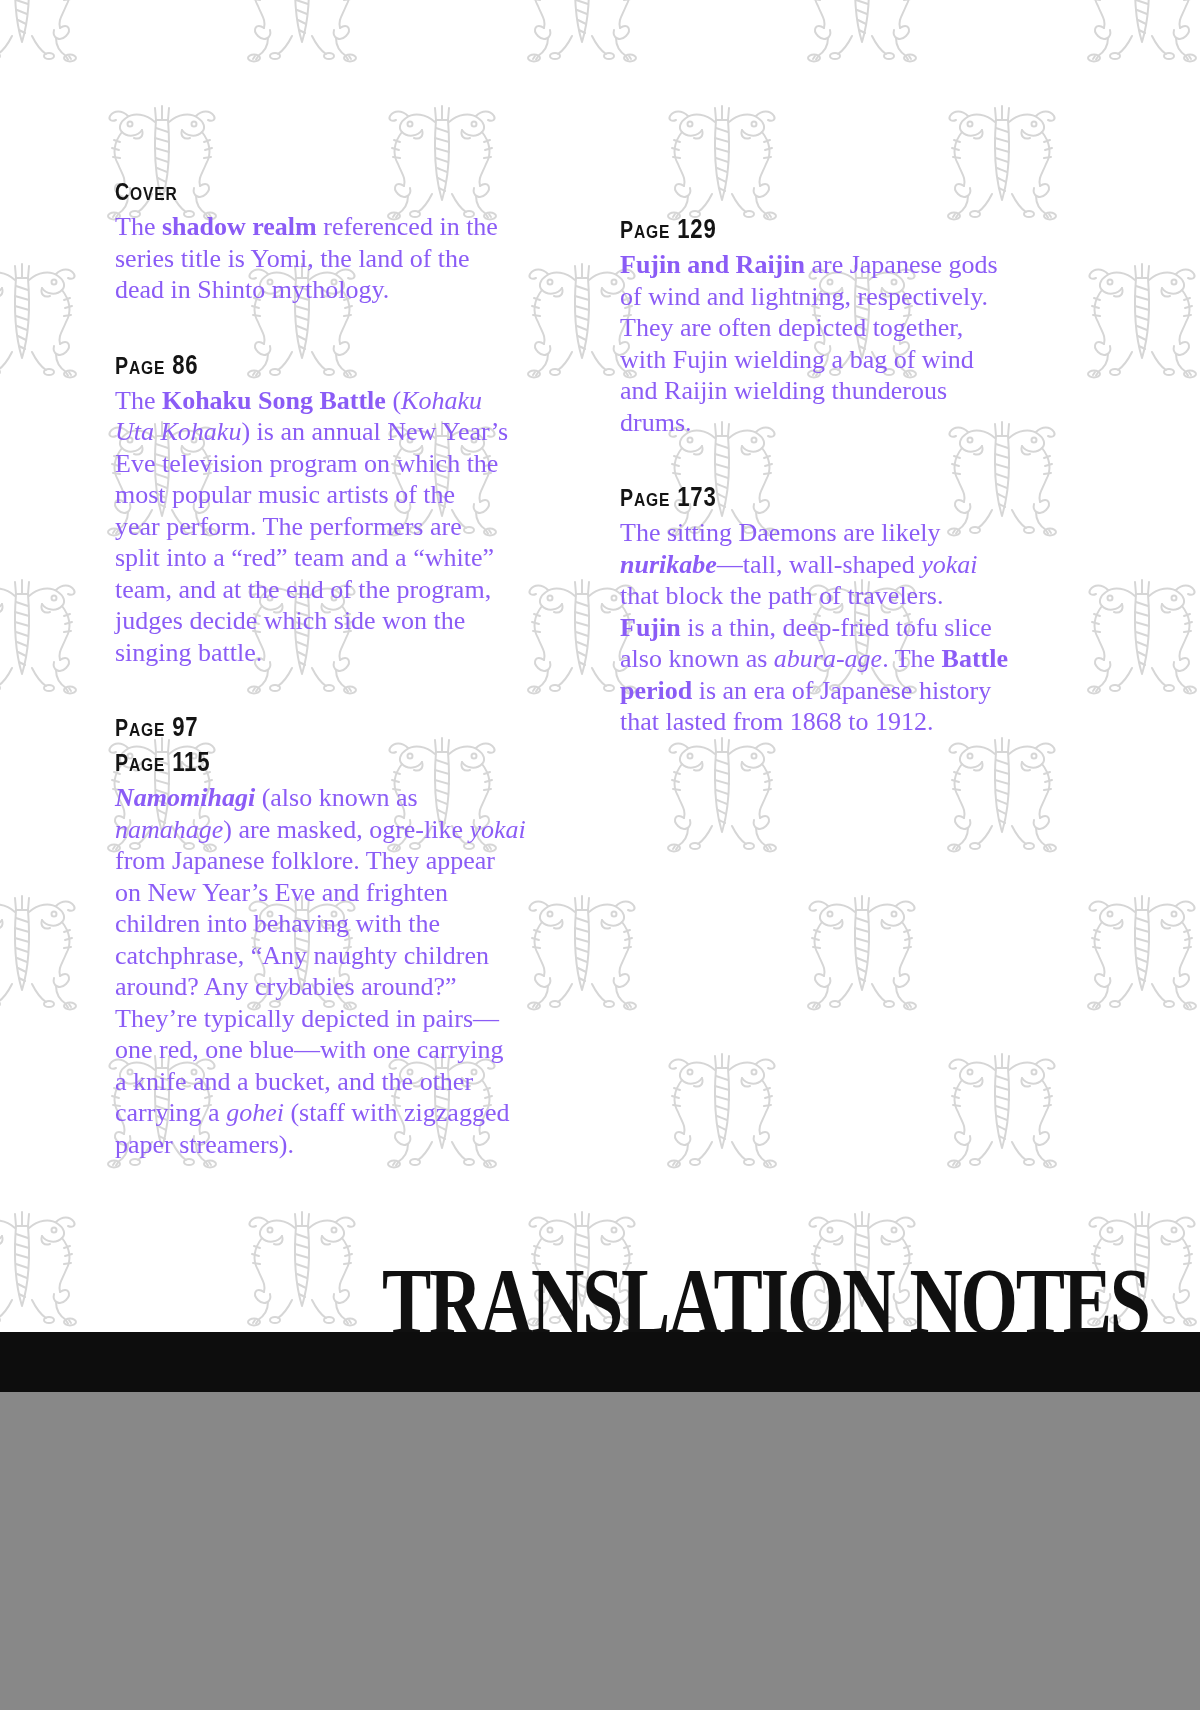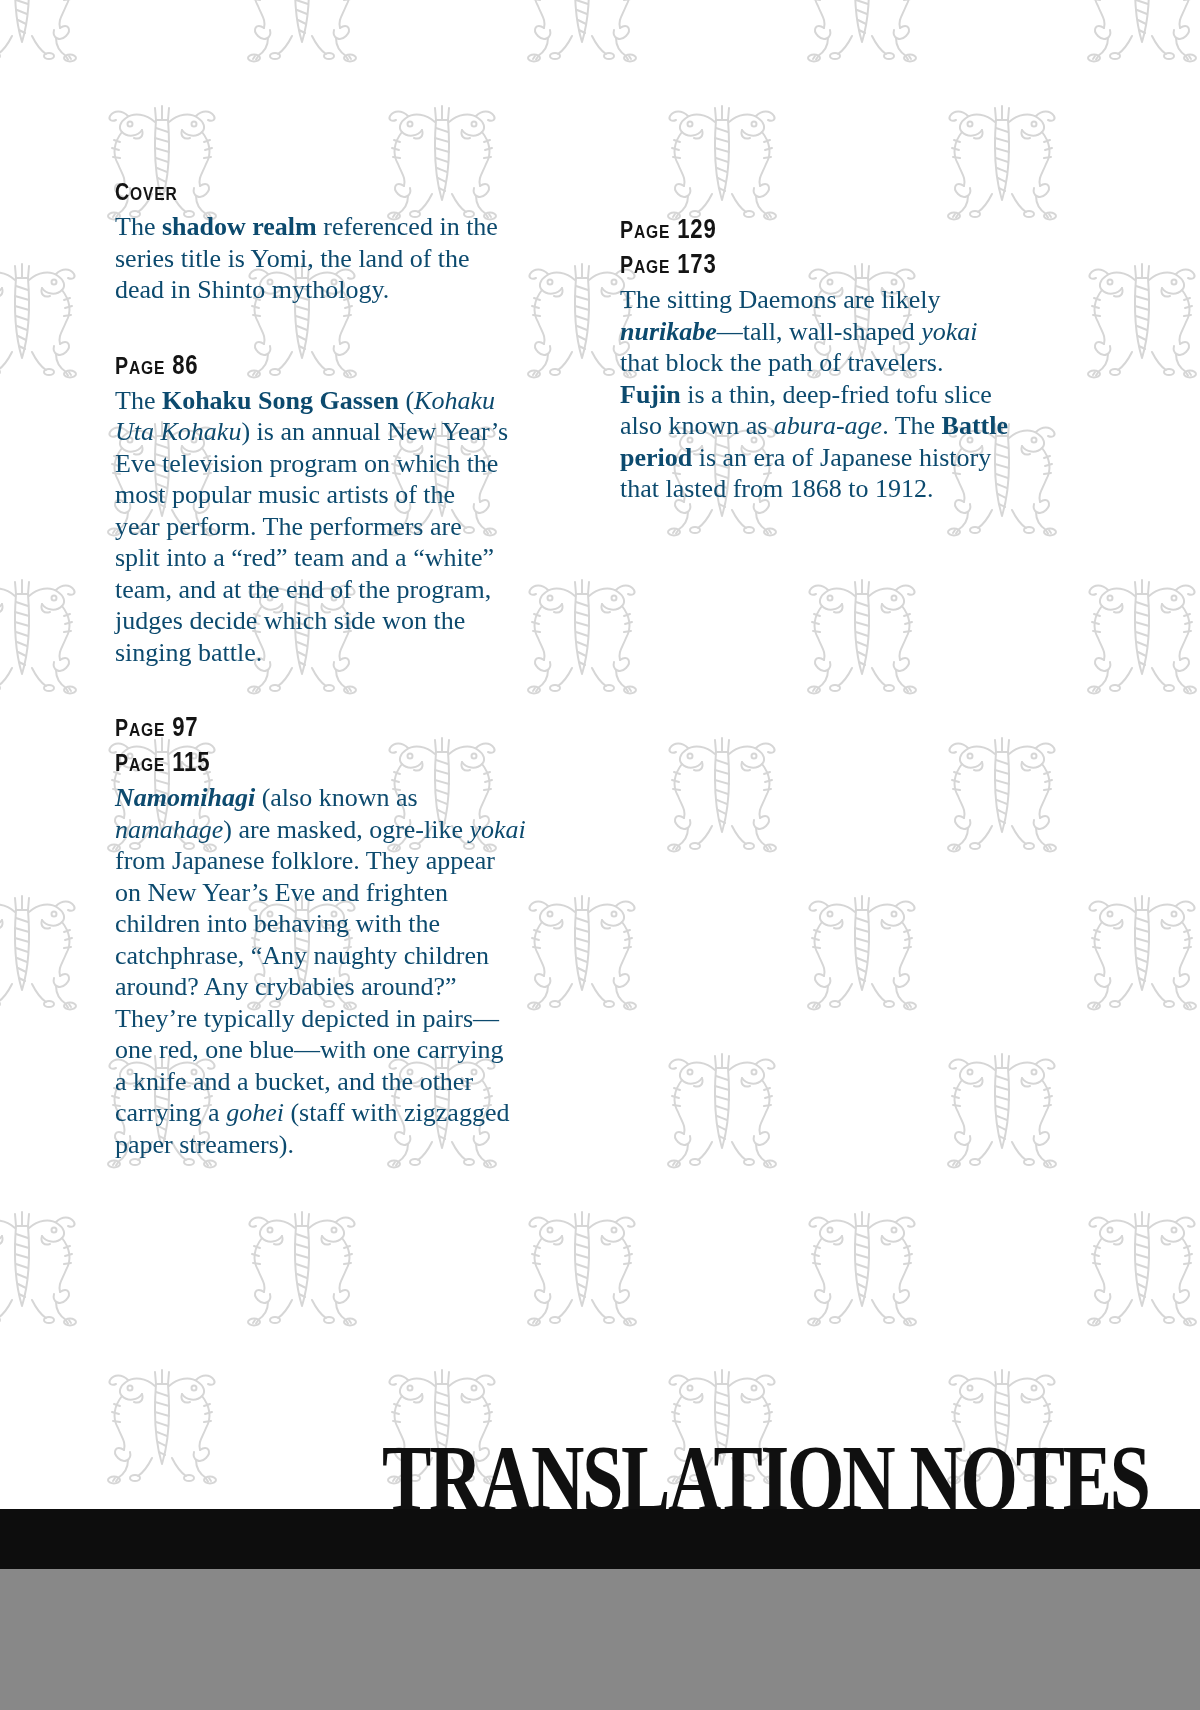--- a/index.html
+++ b/index.html
@@ -1,17 +1,17 @@
 <!DOCTYPE html>
 <html><head>
 <meta charset="utf-8">
 <style>
   html,body { margin:0; padding:0; background:#888; }
   #page {
-    position:relative; width:1200px; height:1569px; margin:0 auto;
+    position:relative; width:1200px; height:1392px; margin:0 auto;
     background:#ffffff; overflow:hidden;
     font-family:"Liberation Serif", serif;
   }
   #wm-svg { position:absolute; left:0; top:0; }
 
   .col { position:absolute; top:172px; }
   .col-left  { left:115px; width:480px; }
   .col-right { left:620px; width:480px;margin-top:38px; }
 
   .sec-head {
@@ -19,21 +19,21 @@
     font-family:"Liberation Sans", sans-serif;
     font-weight:bold; font-size:27px; line-height:32px;
     text-transform:lowercase; font-variant:small-caps;
     letter-spacing:1px;
     transform:scaleX(0.82); transform-origin:left bottom;
     white-space:nowrap;
   }
   .sec-head::first-letter { font-size:34px; }
 
   .sec-body {
-    margin:4px 0 40px 0; color:#0c4a6e;
+    margin:4px 0 40px 0; color:#8b5cf6;
     font-size:26px; line-height:31.5px;
     white-space:nowrap;
   }
   .sec-body b { font-weight:bold; }
   .sec-body i { font-style:italic; }
 
   .series-line {
     position:absolute; top:1550px; right:52px;
     font-family:"Liberation Sans", sans-serif;
     font-weight:bold; font-style:italic;
@@ -91,33 +91,34 @@
     <rect width="1200" height="1710" fill="url(#wmpat)"></rect>
   </svg>
 
   <div class="col col-left" id="col-left">
       <div>
         <h3 class="sec-head">COVER</h3>
         <p class="sec-body">The <b>shadow realm</b> referenced in the<br>series title is Yomi, the land of the<br>dead in Shinto mythology.</p>
       </div>
       <div>
         <h3 class="sec-head">PAGE 86</h3>
-        <p class="sec-body">The <b>Kohaku Song Gassen</b> (<i>Kohaku</i><br><i>Uta Kohaku</i>) is an annual New Year’s<br>Eve television program on which the<br>most popular music artists of the<br>year perform. The performers are<br>split into a “red” team and a “white”<br>team, and at the end of the program,<br>judges decide which side won the<br>singing battle.</p>
+        <p class="sec-body">The <b>Kohaku Song Battle</b> (<i>Kohaku</i><br><i>Uta Kohaku</i>) is an annual New Year’s<br>Eve television program on which the<br>most popular music artists of the<br>year perform. The performers are<br>split into a “red” team and a “white”<br>team, and at the end of the program,<br>judges decide which side won the<br>singing battle.</p>
       </div>
       <div>
         <h3 class="sec-head">PAGE 97</h3>
       </div>
       <div>
         <h3 class="sec-head">PAGE 115</h3>
         <p class="sec-body"><b><i>Namomihagi</i></b> (also known as<br><i>namahage</i>) are masked, ogre-like <i>yokai</i><br>from Japanese folklore. They appear<br>on New Year’s Eve and frighten<br>children into behaving with the<br>catchphrase, “Any naughty children<br>around? Any crybabies around?”<br>They’re typically depicted in pairs—<br>one red, one blue—with one carrying<br>a knife and a bucket, and the other<br>carrying a <i>gohei</i> (staff with zigzagged<br>paper streamers).</p>
       </div>
     </div>
   <div class="col col-right" id="col-right">
       <div>
         <h3 class="sec-head">PAGE 129</h3>
+        <p class="sec-body"><b>Fujin and Raijin</b> are Japanese gods<br>of wind and lightning, respectively.<br>They are often depicted together,<br>with Fujin wielding a bag of wind<br>and Raijin wielding thunderous<br>drums.</p>
       </div>
       <div>
         <h3 class="sec-head">PAGE 173</h3>
         <p class="sec-body">The sitting Daemons are likely<br><b><i>nurikabe</i></b>—tall, wall-shaped <i>yokai</i><br>that block the path of travelers.<br><b>Fujin</b> is a thin, deep-fried tofu slice<br>also known as <i>abura-age</i>. The <b>Battle</b><br><b>period</b> is an era of Japanese history<br>that lasted from 1868 to 1912.</p>
       </div>
     </div>
 
   <div class="series-line">DAEMONS OF THE SHADOW REALM VOLUME 06</div>
   <div class="big-title">TRANSLATION NOTES</div>
   <div class="bottom-bar"></div>

